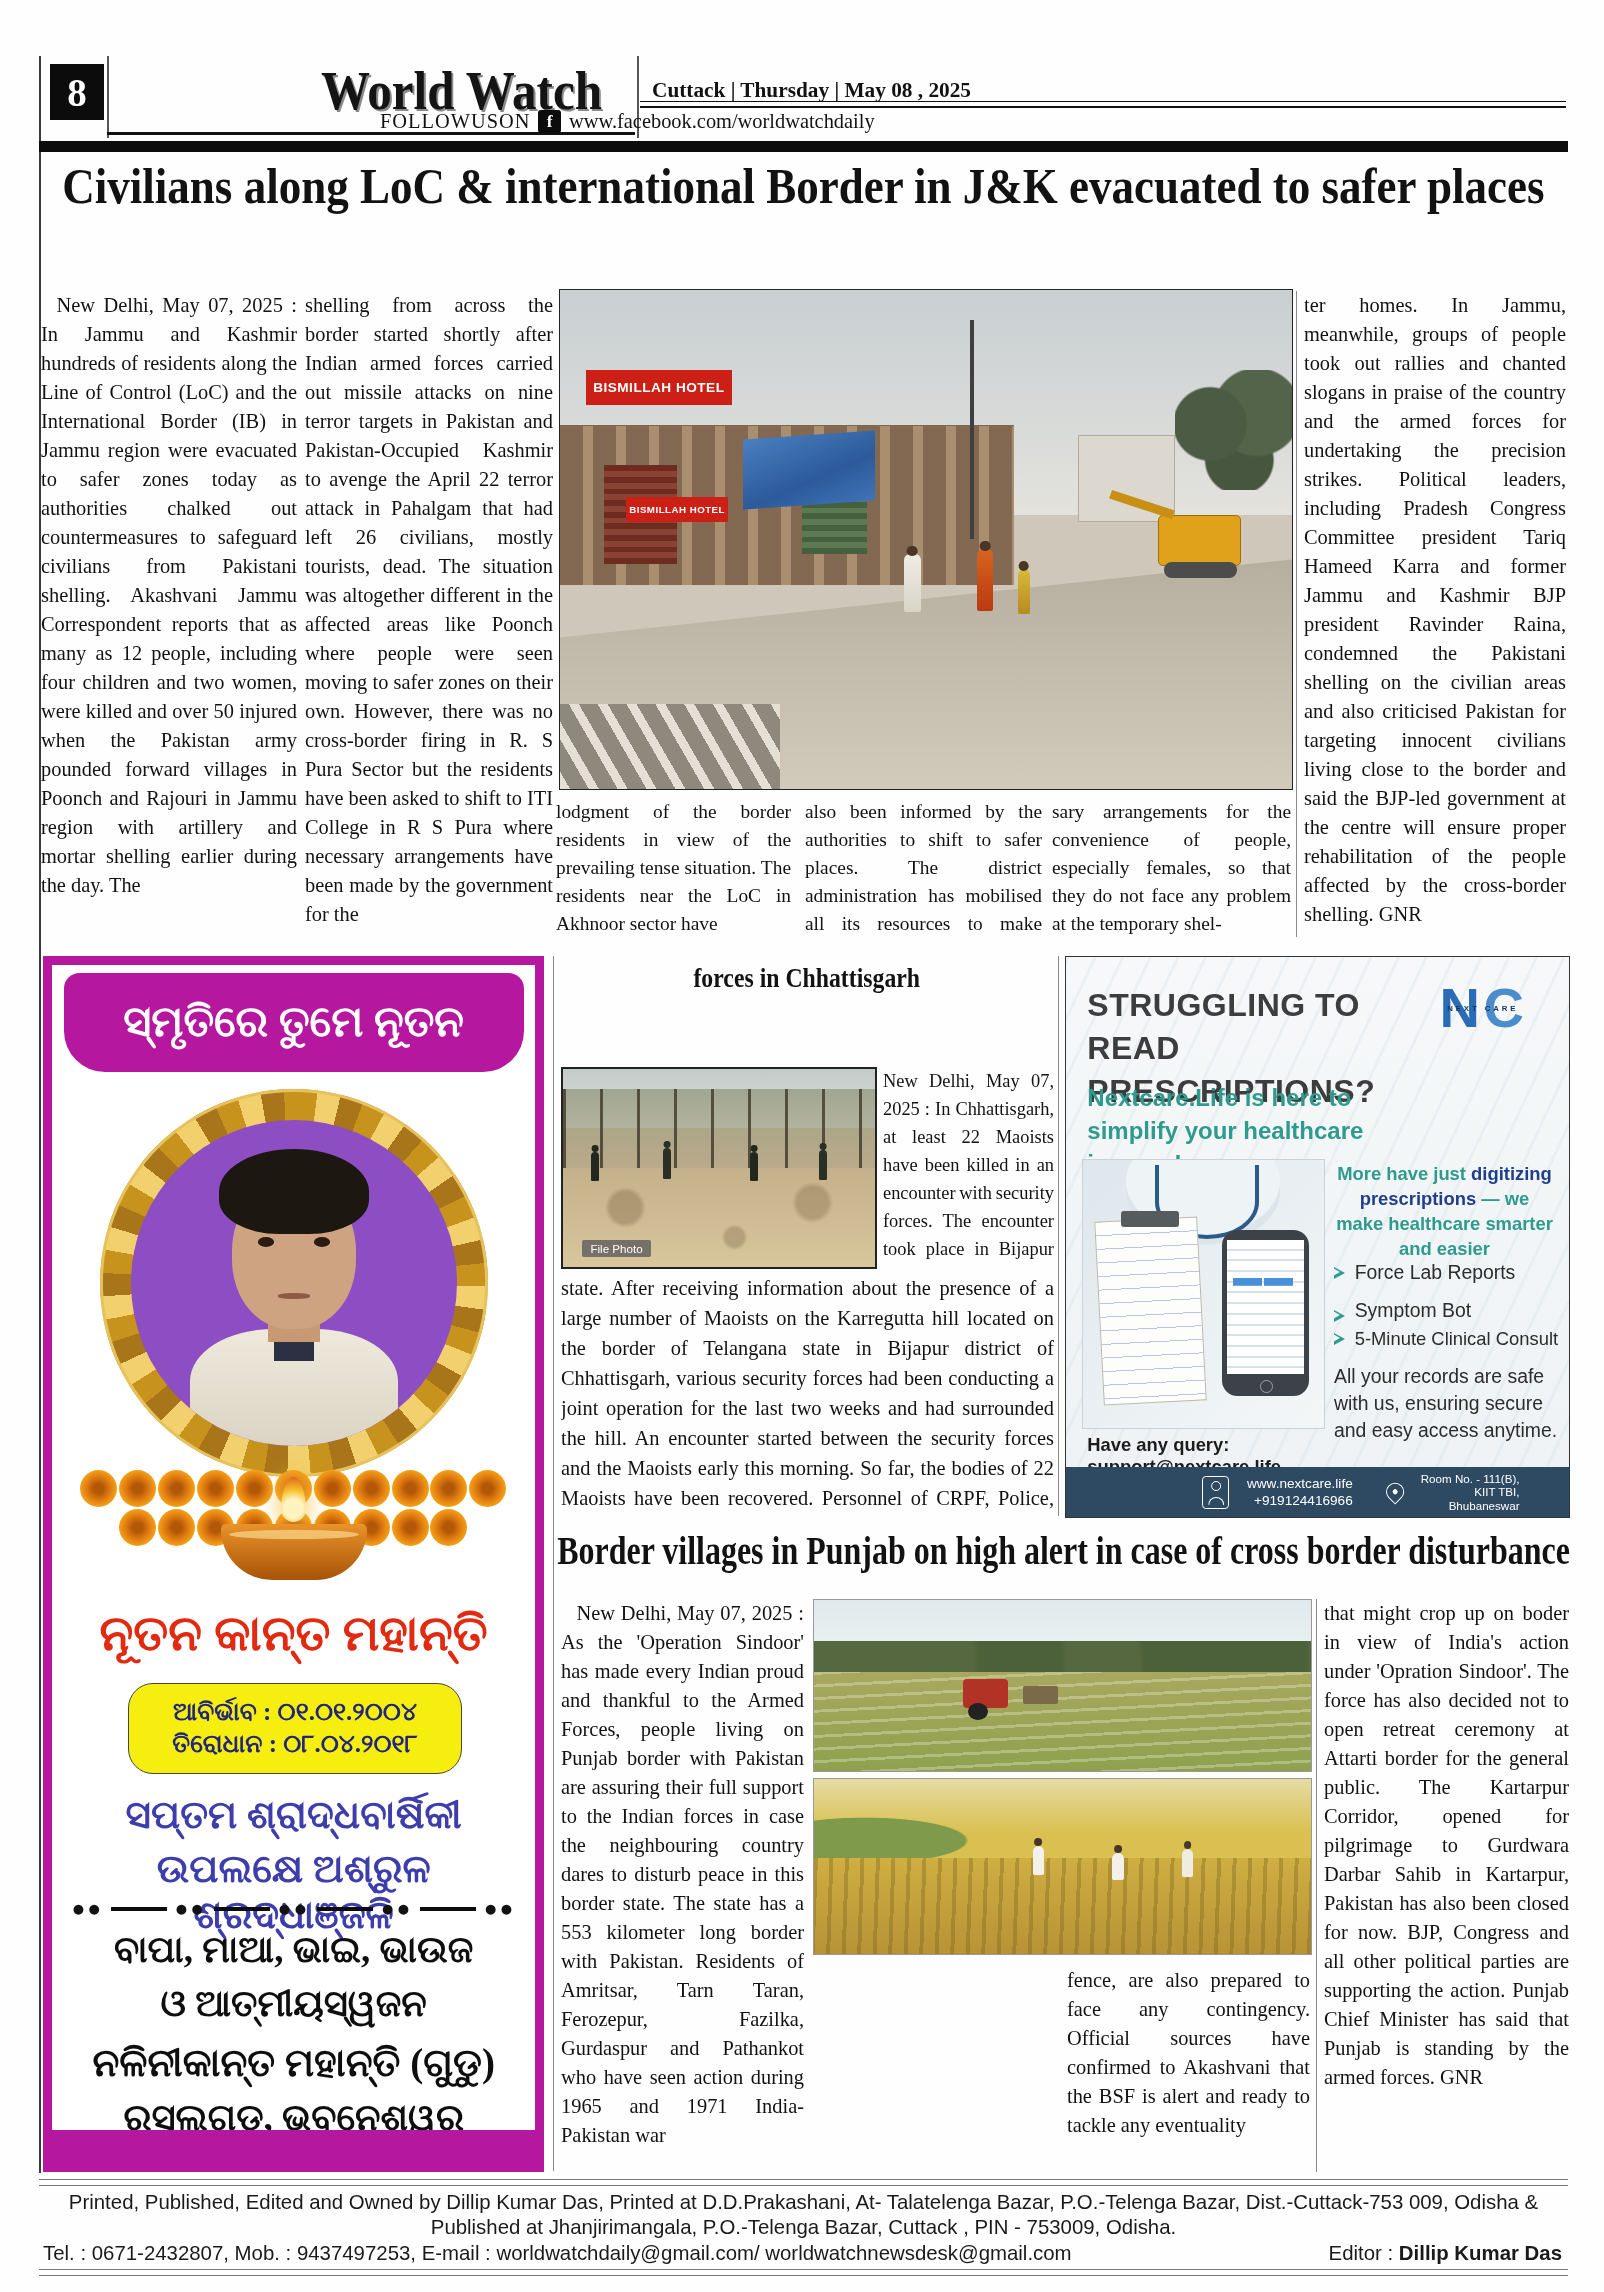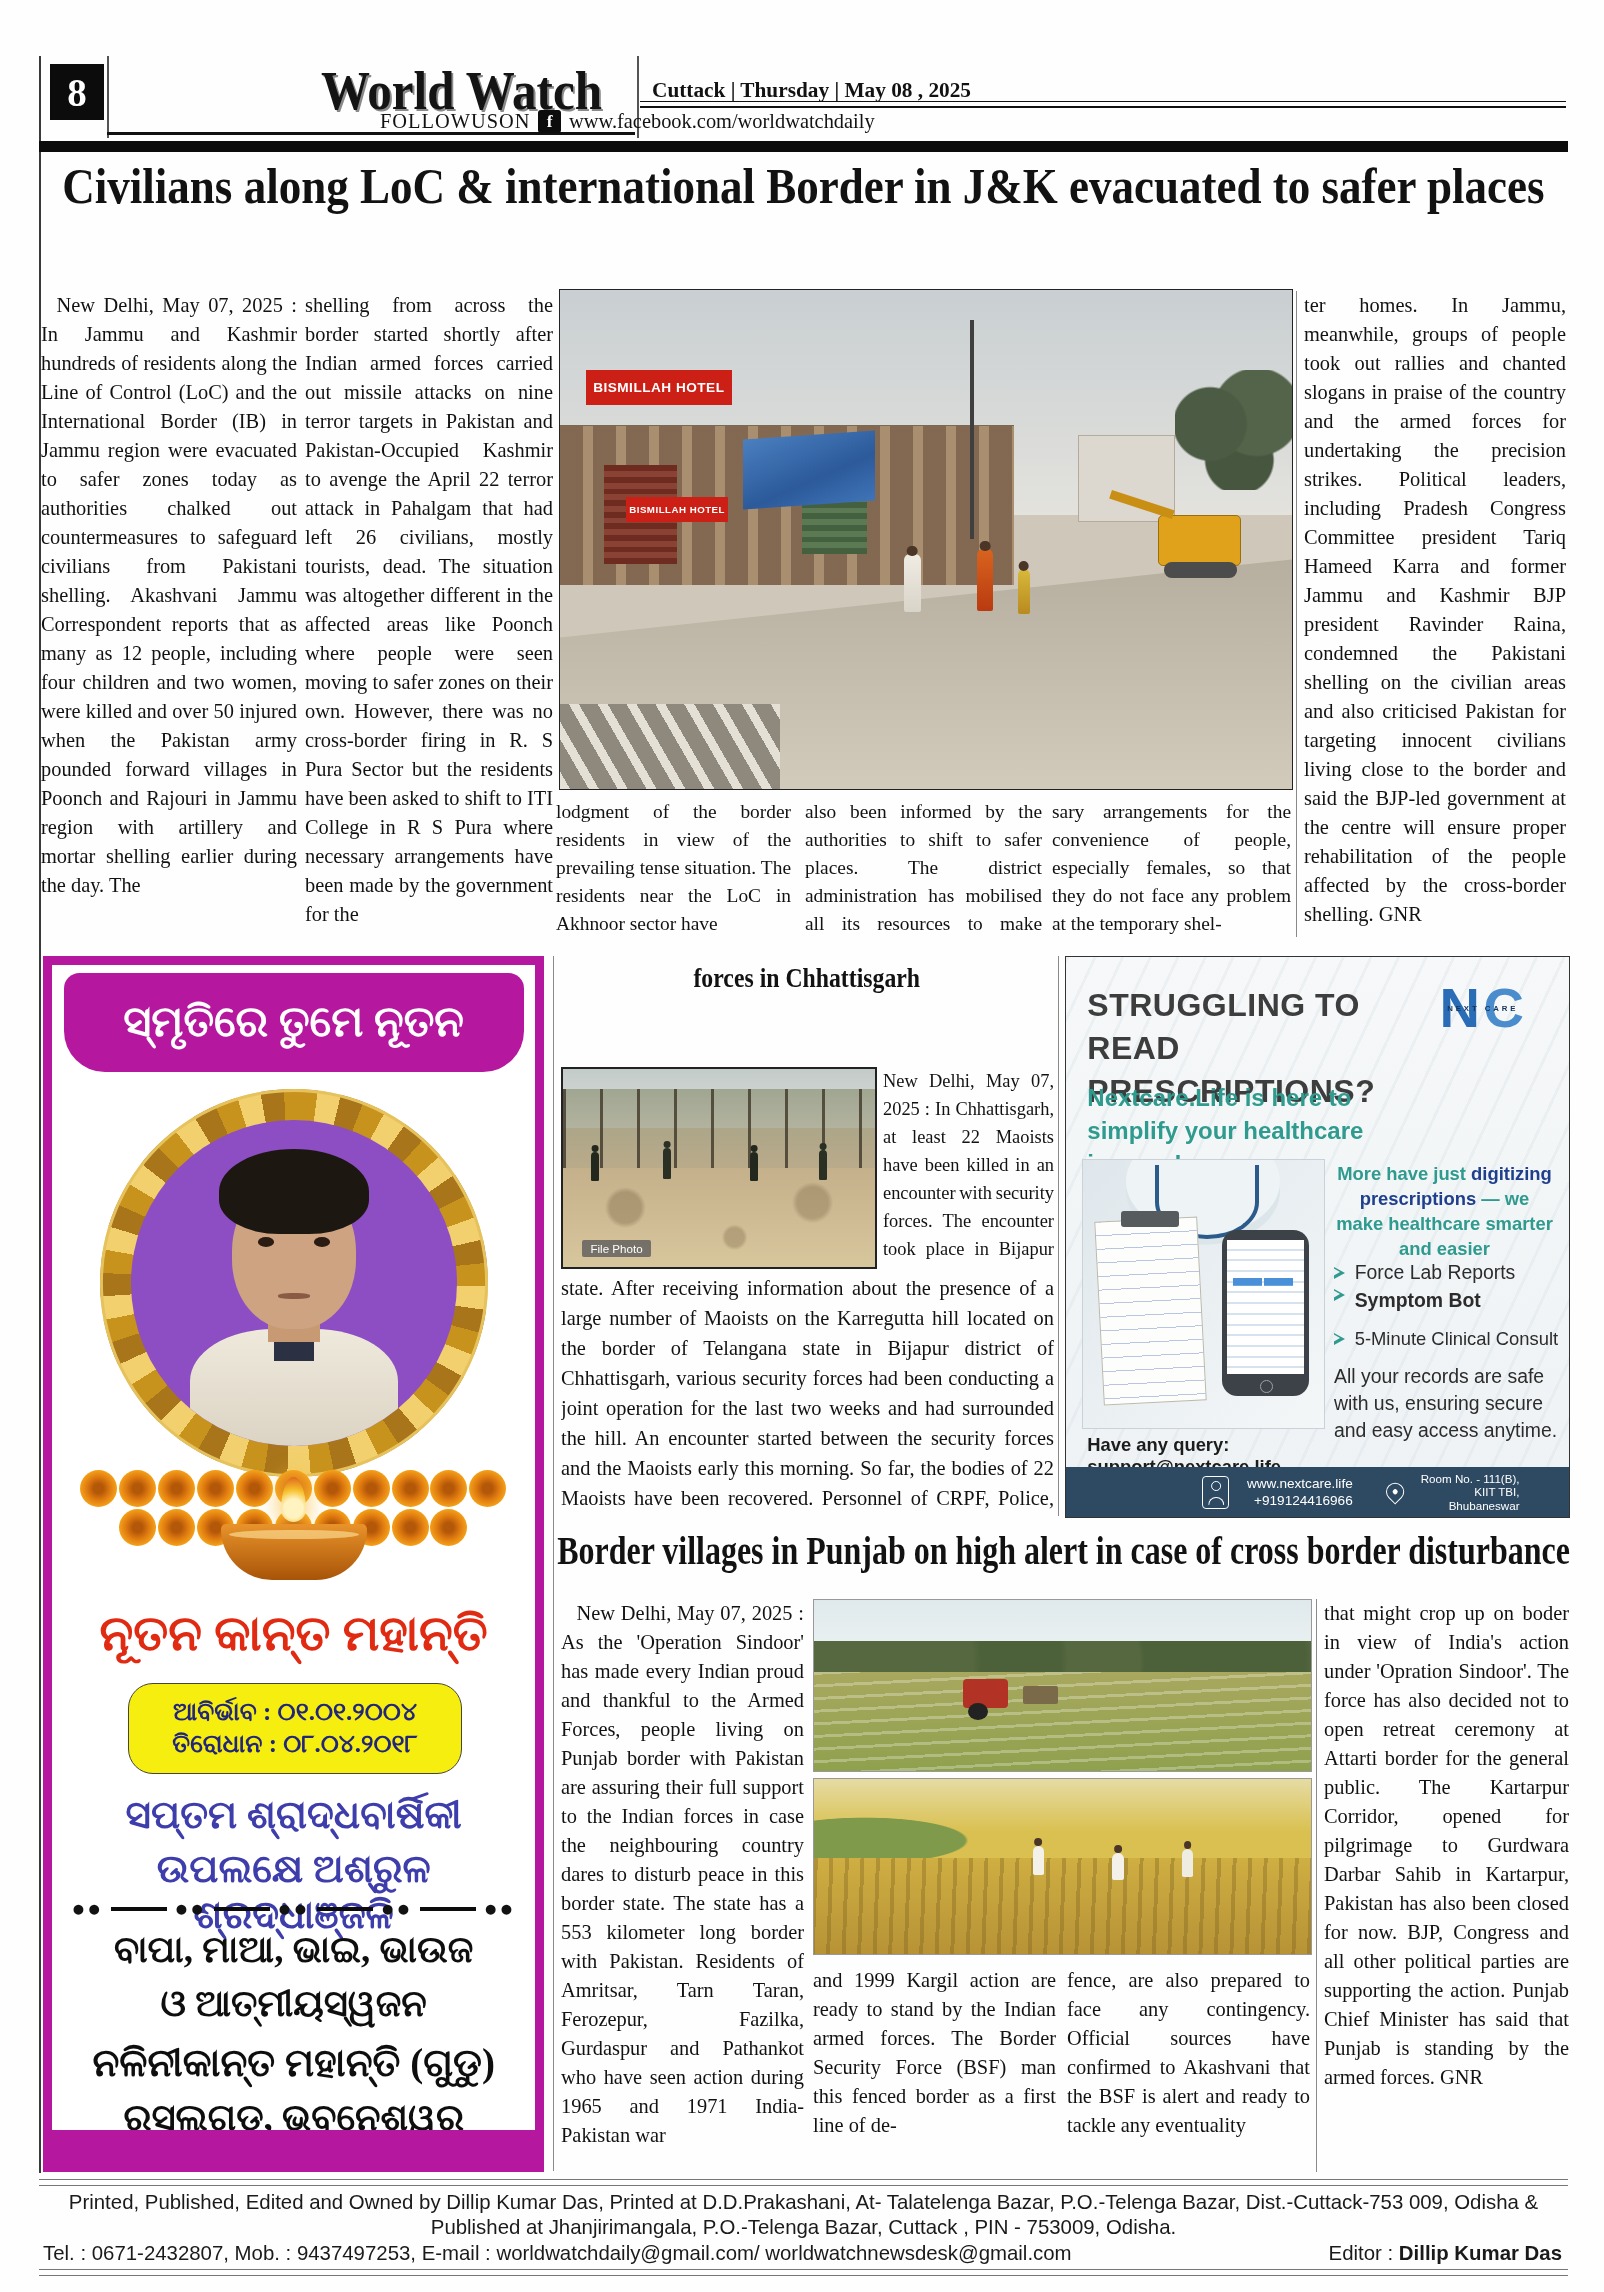--- a/index.html
+++ b/index.html
@@ -208,21 +208,21 @@
 
     <div class="abs center" style="left:268px;top:204px;width:221px;font-family:'Liberation Sans',sans-serif;font-weight:700;font-size:18.4px;line-height:25px;">
       <span class="nc-teal">More have just </span><span class="nc-navy">digitizing prescriptions</span><span class="nc-teal"> — we make healthcare smarter and easier</span>
     </div>
 
     <div class="abs" style="left:268px;top:299px;width:229px;font-family:'Liberation Sans',sans-serif;">
       <div style="display:flex;align-items:center;gap:9.7px;height:33px;">
         <span class="nc-bullet-tri"></span>
         <span style="font-size:19.4px;color:#2c2c2c;">Force Lab Reports</span>
       </div>
-      <div style="display:flex;align-items:flex-start;gap:9.7px;height:33px;font-weight:bold;">
+      <div style="display:flex;align-items:flex-end;gap:9.7px;height:33px;">
         <span class="nc-bullet-tri"></span>
         <span style="font-size:19.4px;color:#2c2c2c;">Symptom Bot</span>
       </div>
       <div style="display:flex;align-items:center;gap:9.7px;height:33px;">
         <span class="nc-bullet-tri"></span>
         <span style="font-size:18.4px;color:#2c2c2c;">5-Minute Clinical Consult</span>
       </div>
     </div>
 
     <div class="abs" style="left:268px;top:406px;width:231px;font-family:'Liberation Sans',sans-serif;font-size:19.4px;line-height:27px;color:#2c2c2c;">All your records are safe with us, ensuring secure and easy access anytime.</div>
@@ -347,21 +347,20 @@
         <span class="fh" style="width:7.8px;height:7.8px;top:-7.8px;"></span>
       </div>
     <div class="abs fig" style="left:60%;top:42%;width:11.6px;height:27px;background:#f3f1ea;">
         <span class="fh" style="width:7.8px;height:7.8px;top:-7.8px;"></span>
       </div>
     <div class="abs fig" style="left:74%;top:40%;width:11.6px;height:28px;background:#efece2;">
         <span class="fh" style="width:7.8px;height:7.8px;top:-7.8px;"></span>
       </div>
   </div>
 
-  <div class="abs body-col just" style="left:813px;top:1966px;width:243px;height:206px;">and 1999 Kargil action are ready to stand by the Indian armed forces. The Border Security Force (BSF) man this fenced border as a first line of de-</div>
   <div class="abs body-col just" style="left:1067px;top:1966px;width:243px;height:206px;">fence, are also prepared to face any contingency. Official sources have confirmed to Akashvani that the BSF is alert and ready to tackle any eventuality</div>
   <div class="abs vrule" style="left:1316px;top:1599px;height:573px;width:1px;background:#8a8a8a;"></div>
   <div class="abs body-col just" style="left:1324px;top:1599px;width:245px;height:573px;">that might crop up on boder in view of India's action under 'Opration Sindoor'. The force has also decided not to open retreat ceremony at Attarti border for the general public. The Kartarpur Corridor, opened for pilgrimage to Gurdwara Darbar Sahib in Kartarpur, Pakistan has also been closed for now. BJP, Congress and all other political parties are supporting the action. Punjab Chief Minister has said that Punjab is standing by the armed forces. GNR</div>
 
   <div class="abs" style="left:39px;top:2179px;width:1529px;height:4.9px;border-top:1.9px solid #777;border-bottom:1px solid #777;"></div>
   <div class="abs center sans" style="left:39px;top:2191px;width:1529px;font-size:20.4px;color:#1a1a1a;">Printed, Published, Edited and Owned by Dillip Kumar Das, Printed at D.D.Prakashani, At- Talatelenga Bazar, P.O.-Telenga Bazar, Dist.-Cuttack-753 009, Odisha &amp;</div>
   <div class="abs center sans" style="left:39px;top:2216px;width:1529px;font-size:20.4px;color:#1a1a1a;">Published at Jhanjirimangala, P.O.-Telenga Bazar, Cuttack , PIN - 753009, Odisha.</div>
   <div class="abs sans" style="left:43px;top:2242px;width:1126px;font-size:20.4px;color:#1a1a1a;">Tel. : 0671-2432807, Mob. : 9437497253, E-mail : worldwatchdaily@gmail.com/ worldwatchnewsdesk@gmail.com</div>
   <div class="abs sans" style="right:43px;top:2242px;font-size:20.4px;color:#1a1a1a;">
     <span>Editor : </span><span style="font-weight:700;">Dillip Kumar Das</span>

